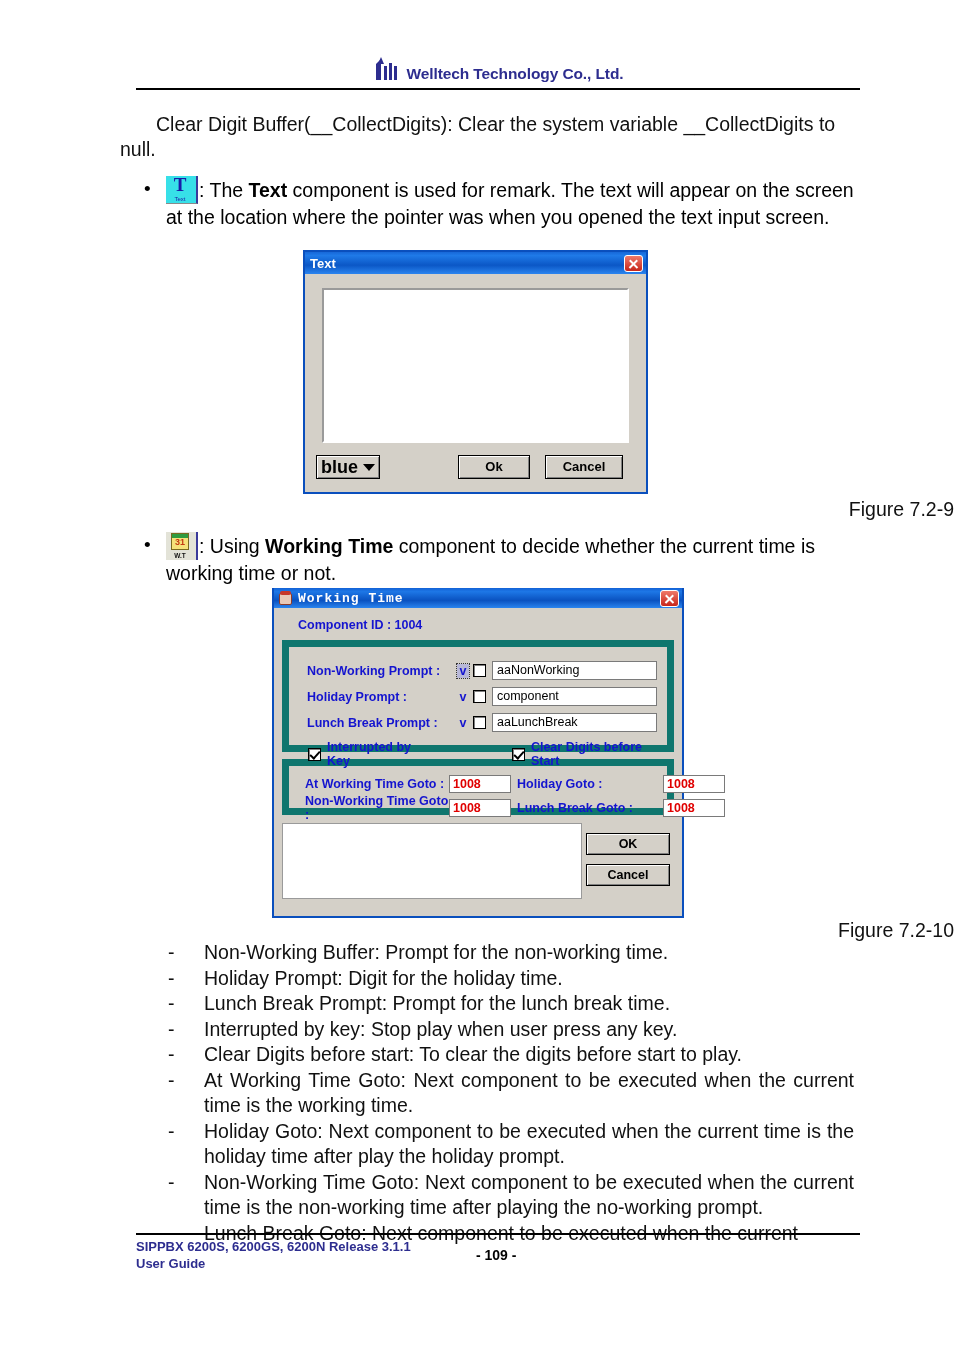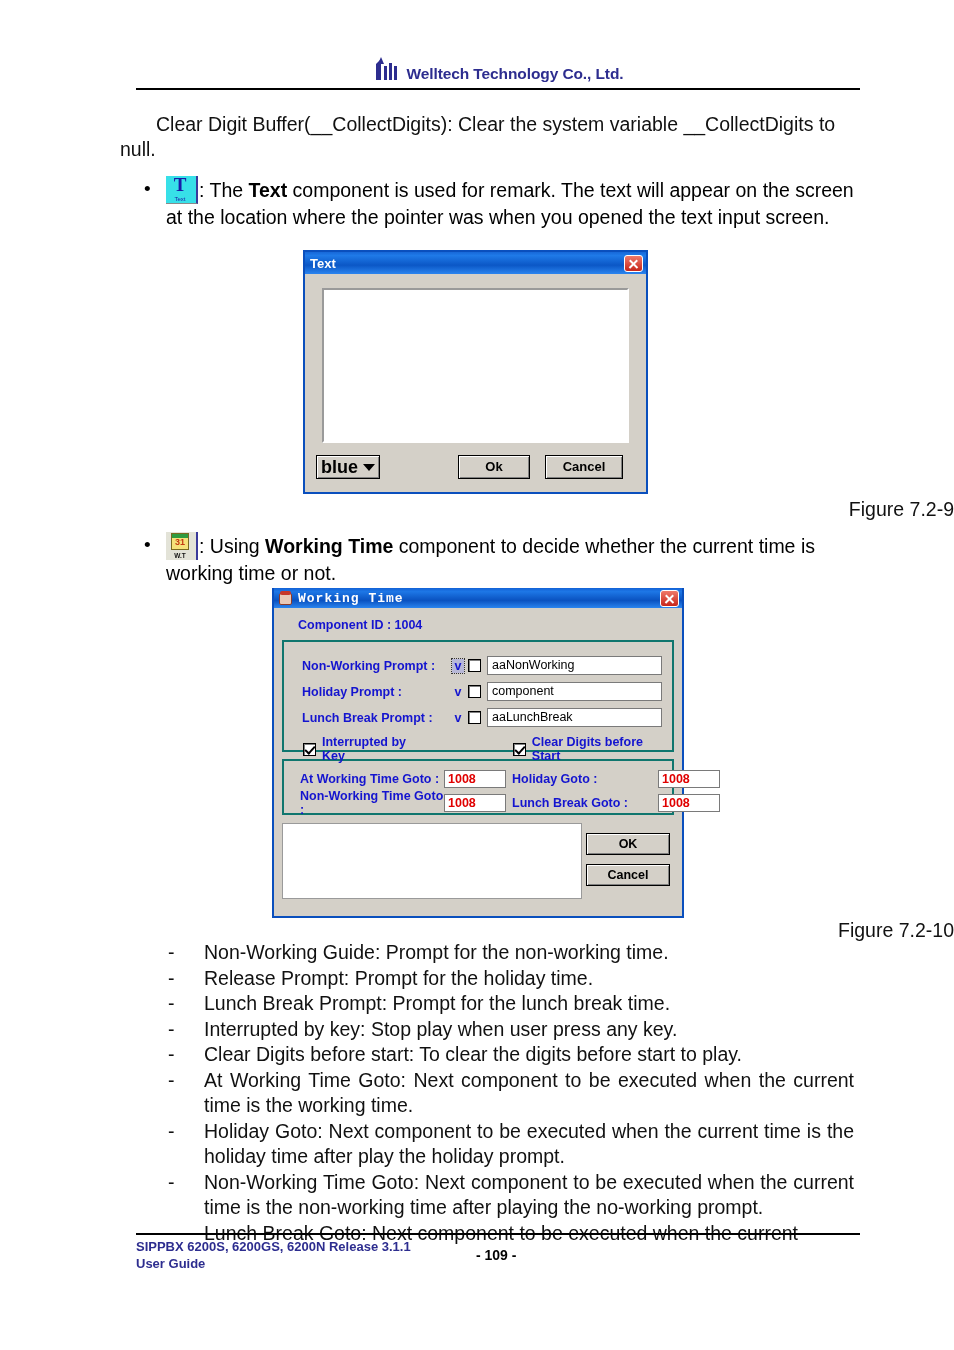--- a/index.html
+++ b/index.html
@@ -306,21 +306,21 @@
 
   #wt-dialog .body { padding: 0 8px; }
 
   .wt-compid {
     color: #1414cf;
     font-weight: bold;
     font-size: 12.5px;
     padding: 10px 0 8px 16px;
   }
   .group-box {
-    border: 2px solid #0f766e;
+    border: 7px solid #0f766e;
     background: #d4d0c8;
     box-sizing: border-box;
   }
   #wt-group-prompts { height: 112px; padding: 12px 10px 0 10px; }
   .prompt-row {
     display: flex;
     align-items: center;
     height: 23px;
     margin-bottom: 3px;
   }
@@ -624,25 +624,25 @@
     </div>
 
   </div>
 </div>
 
 <div class="fig-caption" style="top:919px;">Figure 7.2-10</div>
 
 <div id="dash-list">
   <div class="dash-item">
     <span class="dash-mark">-</span>
-    <span class="dash-text">Non-Working Guide: Prompt for the non-working time.</span>
-  </div>
-  <div class="dash-item">
-    <span class="dash-mark">-</span>
-    <span class="dash-text">Release Prompt: Prompt for the holiday time.</span>
+    <span class="dash-text">Non-Working Buffer: Prompt for the non-working time.</span>
+  </div>
+  <div class="dash-item">
+    <span class="dash-mark">-</span>
+    <span class="dash-text">Holiday Prompt: Digit for the holiday time.</span>
   </div>
   <div class="dash-item">
     <span class="dash-mark">-</span>
     <span class="dash-text">Lunch Break Prompt: Prompt for the lunch break time.</span>
   </div>
   <div class="dash-item">
     <span class="dash-mark">-</span>
     <span class="dash-text">Interrupted by key: Stop play when user press any key.</span>
   </div>
   <div class="dash-item">

